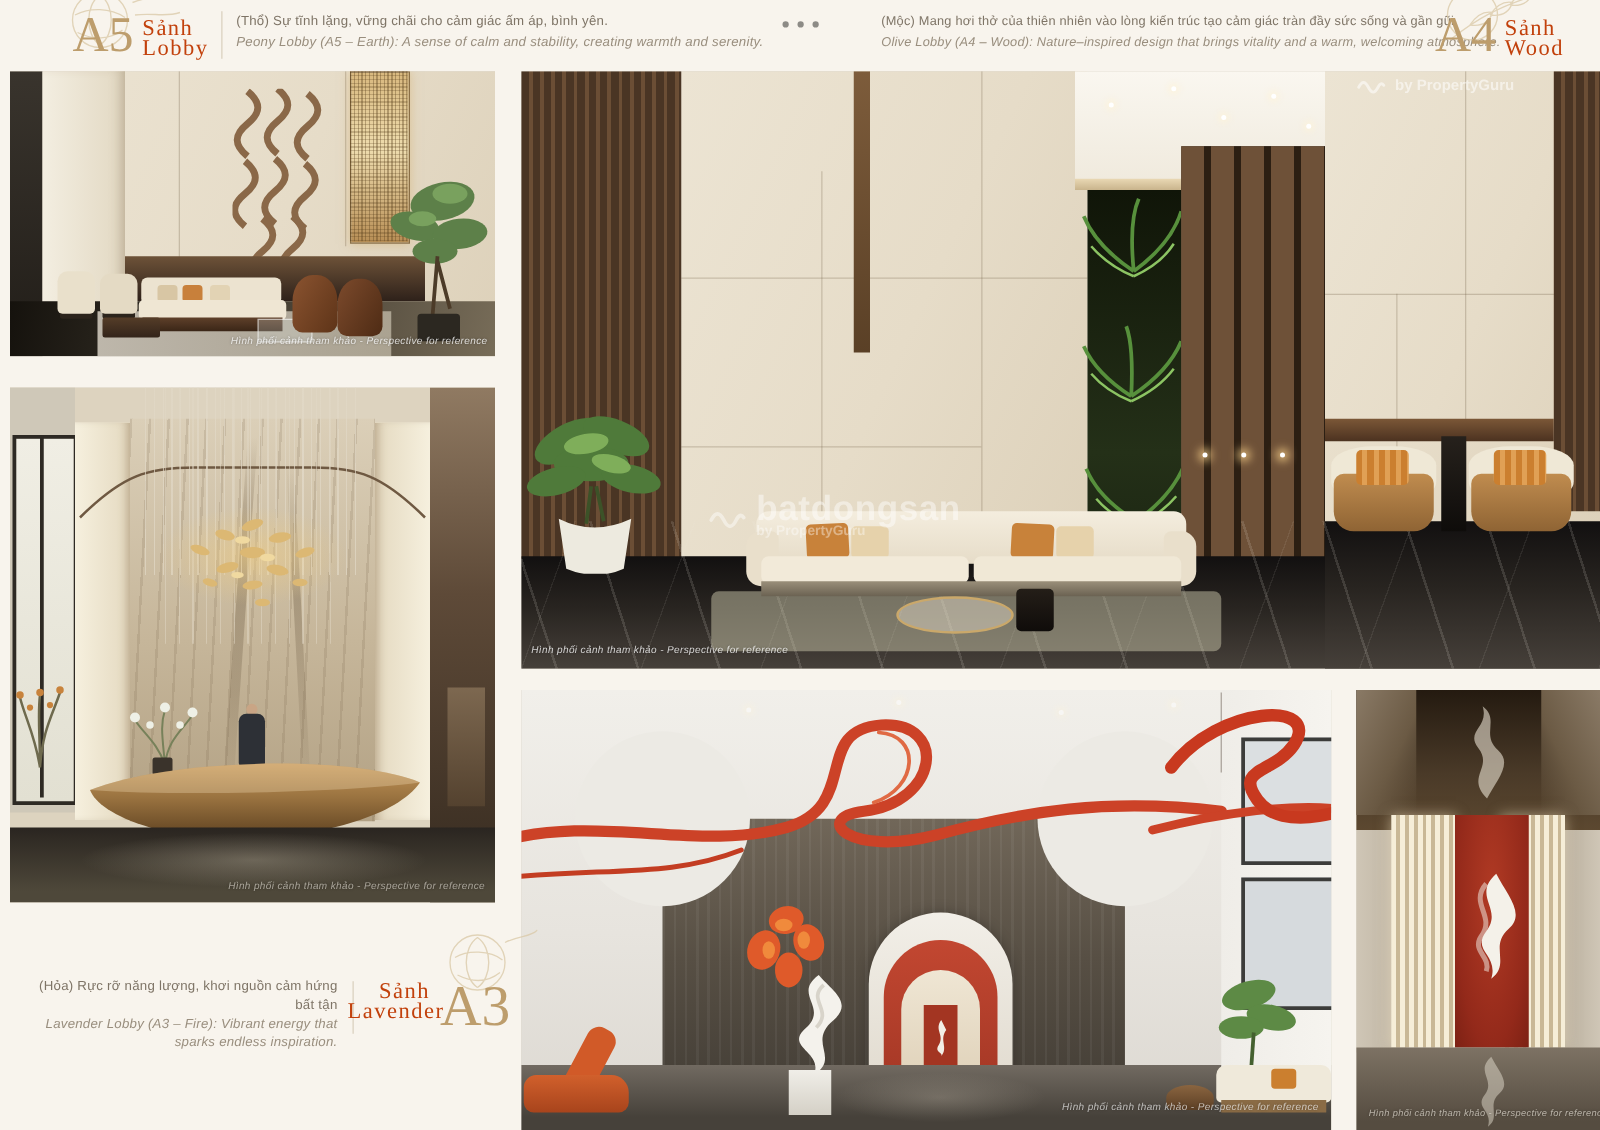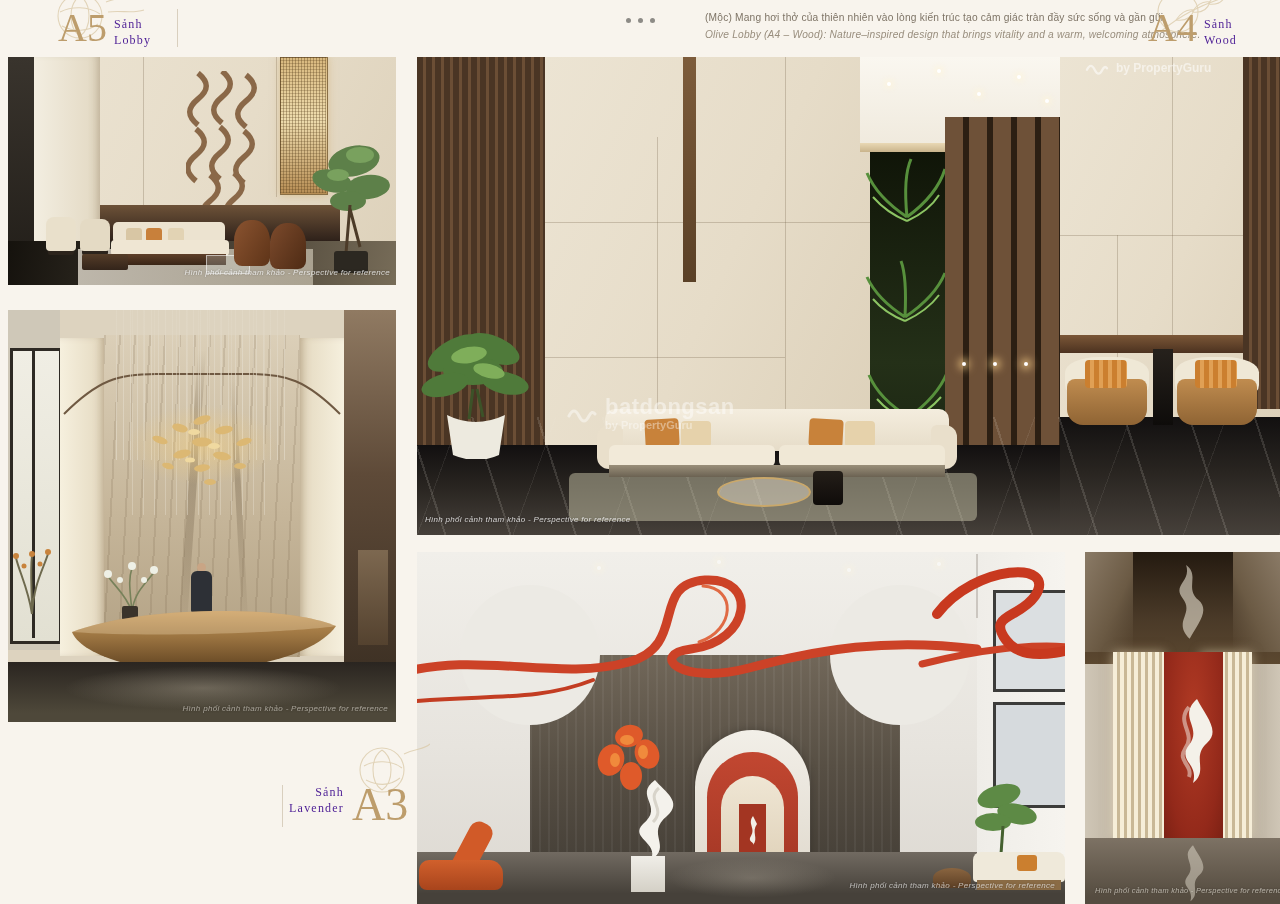--- a/index.html
+++ b/index.html
@@ -2,23 +2,23 @@
 <html><head>
 <meta charset="utf-8">
 <style>
   html,body{margin:0;padding:0;}
   body{width:1280px;height:904px;overflow:hidden;background:#f8f4ed;
        font-family:"Liberation Sans","DejaVu Sans",sans-serif;}
   .canvas{position:relative;width:1280px;height:904px;background:#f8f4ed;}
   .abs{position:absolute;}
   .img{position:absolute;overflow:hidden;background:#d8d2c6;}
   
-  .logo{position:absolute;display:flex;align-items:flex-end;}
+  .logo{position:absolute;display:flex;align-items:center;}
   .logo-code{font-family:"Liberation Serif","DejaVu Serif",serif;color:#bd9d6c;font-size:40px;line-height:40px;font-weight:400;}
-  .logo-stack{font-family:"Liberation Serif","DejaVu Serif",serif;color:#4c1d95;font-size:12px;line-height:16px;letter-spacing:1.2px;margin:4px 0 0 7px;}
+  .logo-stack{font-family:"Liberation Serif","DejaVu Serif",serif;color:#c2410c;font-size:18px;line-height:16px;letter-spacing:1.2px;margin:4px 0 0 7px;}
   .sketch{position:absolute;opacity:.75;pointer-events:none;}
   .vdiv{position:absolute;width:1px;background:#d9cfbe;}
   .cap-vi{font-size:10.6px;line-height:17px;color:#7e7466;letter-spacing:.2px;white-space:nowrap;}
   .cap-en{font-size:10.6px;line-height:17px;color:#998e7e;font-style:italic;letter-spacing:.2px;white-space:nowrap;}
   .dot{width:5px;height:5px;border-radius:50%;background:#8d8b86;display:inline-block;margin:0 3.5px;}
   .refcap{position:absolute;font-style:italic;font-size:8px;line-height:10px;color:rgba(255,255,255,.78);
           letter-spacing:.3px;white-space:nowrap;text-shadow:0 0 2px rgba(0,0,0,.35);}
   
   .seam{position:absolute;background:rgba(110,95,70,.28);}
   .slats-dark{background:repeating-linear-gradient(90deg,#4a3524 0 6px,#6b4e35 6px 9px);}
@@ -44,20 +44,24 @@
     </g>
   </svg>
   <div class="logo" style="left:58px;top:8px;">
     <span class="logo-code">A5</span>
     <span class="logo-stack">
       <span>Sảnh</span><br>
       <span>Lobby</span>
     </span>
   </div>
   <div class="vdiv" style="left:177px;top:9px;height:38px;"></div>
+  <div class="abs" style="left:189px;top:9px;">
+    <div class="cap-vi">(Thổ) Sự tĩnh lặng, vững chãi cho cảm giác ấm áp, bình yên.</div>
+    <div class="cap-en">Peony Lobby (A5 – Earth): A sense of calm and stability, creating warmth and serenity.</div>
+  </div>
 
   <div class="abs" style="left:622px;top:9px;">
     <span class="dot"></span><span class="dot"></span><span class="dot"></span>
   </div>
 
   <div class="abs" style="left:705px;top:9px;width:415px;text-align:center;">
     <div class="cap-vi" style="font-size:10.2px;">(Mộc) Mang hơi thở của thiên nhiên vào lòng kiến trúc tạo cảm giác tràn đầy sức sống và gần gũi.</div>
     <div class="cap-en" style="font-size:10.2px;">Olive Lobby (A4 – Wood): Nature–inspired design that brings vitality and a warm, welcoming atmosphere.</div>
   </div>
   <svg class="sketch" style="left:1140px;top:-10px;" width="110" height="55" viewBox="0 0 110 55">
@@ -300,21 +304,21 @@
     <div class="abs" style="left:758px;top:300px;width:84px;height:38px;background:#efe8d6;border-radius:40% 40% 10px 10px;"></div>
     <div class="abs" style="left:760px;top:322px;width:80px;height:46px;background:linear-gradient(180deg,#c08c4f,#8f6434);border-radius:8px 8px 16px 16px;"></div>
     <div class="abs" style="left:778px;top:303px;width:42px;height:28px;background:repeating-linear-gradient(90deg,#cb7f2f 0 5px,#e0a055 5px 9px);border-radius:4px;"></div>
     <div class="abs" style="left:736px;top:292px;width:20px;height:76px;background:linear-gradient(180deg,#26211c,#0e0c0a);"></div>
 
     <div class="abs" style="left:150px;top:338px;display:flex;align-items:center;gap:8px;">
       <svg width="30" height="22" viewBox="0 0 30 22">
         <path d="M2,14 q5,-10 10,0 q5,10 10,0 q3,-6 6,-2" fill="none" stroke="rgba(255,255,255,.45)" stroke-width="3" stroke-linecap="round"></path>
       </svg>
       <div>
-        <div class="wm-brand" style="font-size:22px;line-height:24px;">batdongsan</div>
+        <div class="wm-brand" style="font-size:28px;line-height:24px;">batdongsan</div>
         <div class="wm-by" style="font-size:11px;">by PropertyGuru</div>
       </div>
     </div>
     <div class="abs" style="left:668px;top:2px;display:flex;align-items:center;gap:7px;">
       <svg width="24" height="17" viewBox="0 0 30 22">
         <path d="M2,14 q5,-10 10,0 q5,10 10,0 q3,-6 6,-2" fill="none" stroke="rgba(255,255,255,.55)" stroke-width="3" stroke-linecap="round"></path>
       </svg>
       <span class="wm-by" style="font-size:12px;color:rgba(255,255,255,.55);">by PropertyGuru</span>
     </div>
     <div class="refcap" style="left:8px;bottom:10px;">Hình phối cảnh tham khảo - Perspective for reference</div>
@@ -412,20 +416,22 @@
     </svg>
 
     <div class="abs" style="left:0;top:286px;width:195px;height:66px;background:linear-gradient(180deg,#7d7264,#554c40 90%);"></div>
     <svg class="abs" style="left:84px;top:292px;opacity:.45;" width="44" height="60" viewBox="0 0 50 90">
       <path d="M28,2 C8,20 34,30 20,48 C8,64 30,66 24,86 C40,74 22,60 38,46 C52,34 36,18 28,2 Z" fill="#efe9da"></path>
     </svg>
     <div class="refcap" style="left:10px;bottom:8px;font-size:7.4px;color:rgba(230,224,212,.7);">Hình phối cảnh tham khảo - Perspective for reference</div>
   </div>
 
   <div class="abs" style="left:30px;top:782px;width:240px;text-align:right;">
+    <div class="cap-vi" style="white-space:normal;line-height:15px;">(Hỏa) Rực rỡ năng lượng, khơi nguồn cảm hứng bất tận</div>
+    <div class="cap-en" style="white-space:normal;line-height:15px;">Lavender Lobby (A3 – Fire): Vibrant energy that sparks endless inspiration.</div>
   </div>
   <div class="vdiv" style="left:282px;top:785px;height:42px;"></div>
   <svg class="sketch" style="left:340px;top:740px;" width="90" height="60" viewBox="0 0 90 60">
     <g fill="none" stroke="#dac9a7" stroke-width="1.1">
       <circle cx="42" cy="30" r="22"></circle>
       <path d="M42,10 C30,18 30,42 42,50 M42,10 C54,18 54,42 42,50 M24,26 C34,20 52,20 62,28 M26,40 C38,46 50,46 60,38"></path>
       <path d="M64,14 C76,8 84,10 90,4"></path>
     </g>
   </svg>
   <div class="abs" style="left:278px;top:782px;display:flex;align-items:flex-start;">

